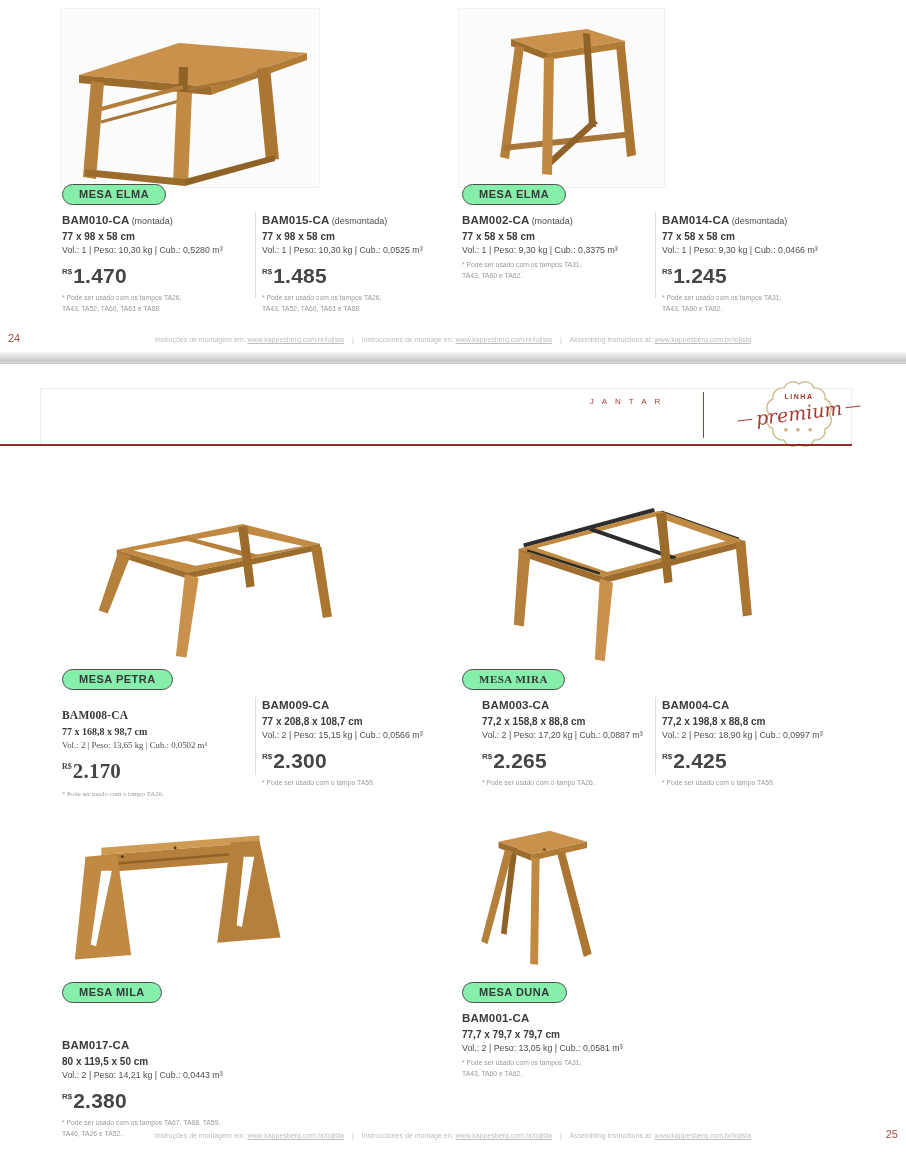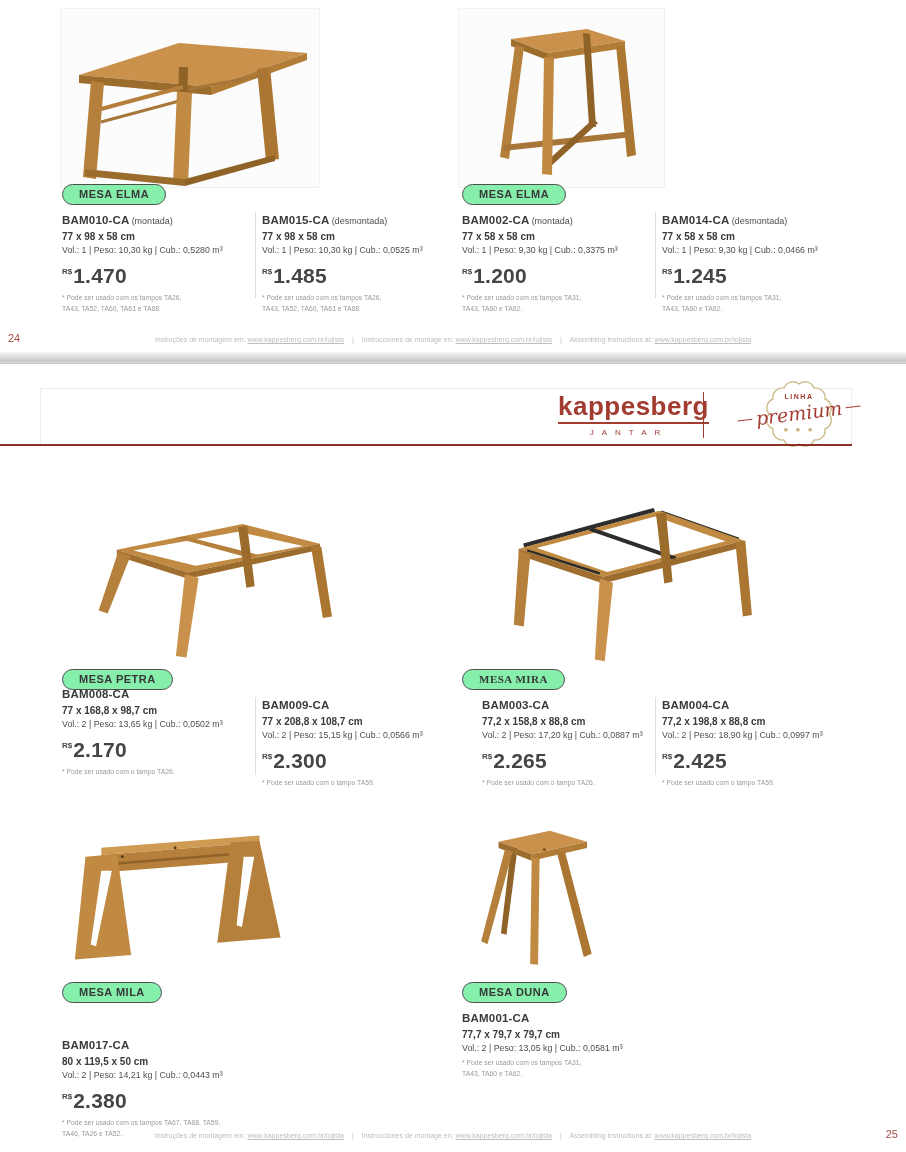--- a/index.html
+++ b/index.html
@@ -109,21 +109,20 @@
     <div class="dims">77 x 98 x 58 cm</div>
     <div class="specs">Vol.: 1 | Peso: 10,30 kg | Cub.: 0,0525 m³</div>
     <div class="price"><span class="cur">R$</span><span class="amount">1.485</span></div>
     <div class="note"><span>* Pode ser usado com os tampos TA26,</span><br><span>TA43, TA52, TA60, TA61 e TA68.</span></div>
   </div>
 
   <div class="prodcol" style="left:462px;top:210px;">
     <div><span class="code">BAM002-CA</span><span class="variant">(montada)</span></div>
     <div class="dims">77 x 58 x 58 cm</div>
     <div class="specs">Vol.: 1 | Peso: 9,30 kg | Cub.: 0,3375 m³</div>
-    <div class="price"><span class="cur">R$</span><span class="amount">1.200</span></div>
     <div class="note"><span>* Pode ser usado com os tampos TA31,</span><br><span>TA43, TA60 e TA62.</span></div>
   </div>
   <div class="vdiv" style="left:655px;top:212px;height:86px;"></div>
 
   <div class="prodcol" style="left:662px;top:210px;">
     <div><span class="code">BAM014-CA</span><span class="variant">(desmontada)</span></div>
     <div class="dims">77 x 58 x 58 cm</div>
     <div class="specs">Vol.: 1 | Peso: 9,30 kg | Cub.: 0,0466 m³</div>
     <div class="price"><span class="cur">R$</span><span class="amount">1.245</span></div>
     <div class="note"><span>* Pode ser usado com os tampos TA31,</span><br><span>TA43, TA60 e TA62.</span></div>
@@ -141,21 +140,20 @@
     <span class="flink">www.kappesberg.com.br/lojista</span>
   </div>
 </section>
 
 <div class="pagesep" style="top:352px;"></div>
 
 <section>
 
   <div class="headerbox"></div>
   <div class="brand">
-    <div class="brandname">kappesberg</div>
     <div class="brandsub">JANTAR</div>
   </div>
   <div class="branddiv"></div>
   <div class="prembadge">
     <svg width="146" height="76" viewBox="0 0 146 76">
       <g transform="translate(33,-2)">
         <path d="M70,40 A9.5 9.5 0 0 1 65.98,55 A9.5 9.5 0 0 1 55,65.98 A9.5 9.5 0 0 1 40,70 A9.5 9.5 0 0 1 25,65.98 A9.5 9.5 0 0 1 14.02,55 A9.5 9.5 0 0 1 10,40 A9.5 9.5 0 0 1 14.02,25 A9.5 9.5 0 0 1 25,14.02 A9.5 9.5 0 0 1 40,10 A9.5 9.5 0 0 1 55,14.02 A9.5 9.5 0 0 1 65.98,25 A9.5 9.5 0 0 1 70,40 Z" fill="#ffffff" stroke="#cdbd8d" stroke-width="1.4"></path>
       </g>
     </svg>
     <div class="premlinha">LINHA</div>
@@ -191,21 +189,21 @@
       <polygon points="48,90 62,95 54,182 42,180" fill="#b5803c"></polygon>
       <polygon points="214,46 226,44 234,128 224,130" fill="#9c6c2c"></polygon>
       <polygon points="310,80 322,78 330,168 319,170" fill="#aa7632"></polygon>
       <polygon points="146,124 162,129 152,224 140,222" fill="#c9914c"></polygon>
     </svg>
   </div>
 
   <div class="badge" style="left:62px;top:669px;">MESA PETRA</div>
   <div class="badge" style="left:462px;top:669px;font-family:Liberation Serif, serif;">MESA MIRA</div>
 
-  <div class="prodcol" style="left:62px;top:684px;">
+  <div class="prodcol" style="left:62px;top:705px;font-family:Liberation Serif, serif;">
     <div><span class="code">BAM008-CA</span></div>
     <div class="dims">77 x 168,8 x 98,7 cm</div>
     <div class="specs">Vol.: 2 | Peso: 13,65 kg | Cub.: 0,0502 m³</div>
     <div class="price"><span class="cur">R$</span><span class="amount">2.170</span></div>
     <div class="note"><span>* Pode ser usado com o tampo TA26.</span></div>
   </div>
   <div class="vdiv" style="left:255px;top:697px;height:78px;"></div>
 
   <div class="prodcol" style="left:262px;top:695px;">
     <div><span class="code">BAM009-CA</span></div>

